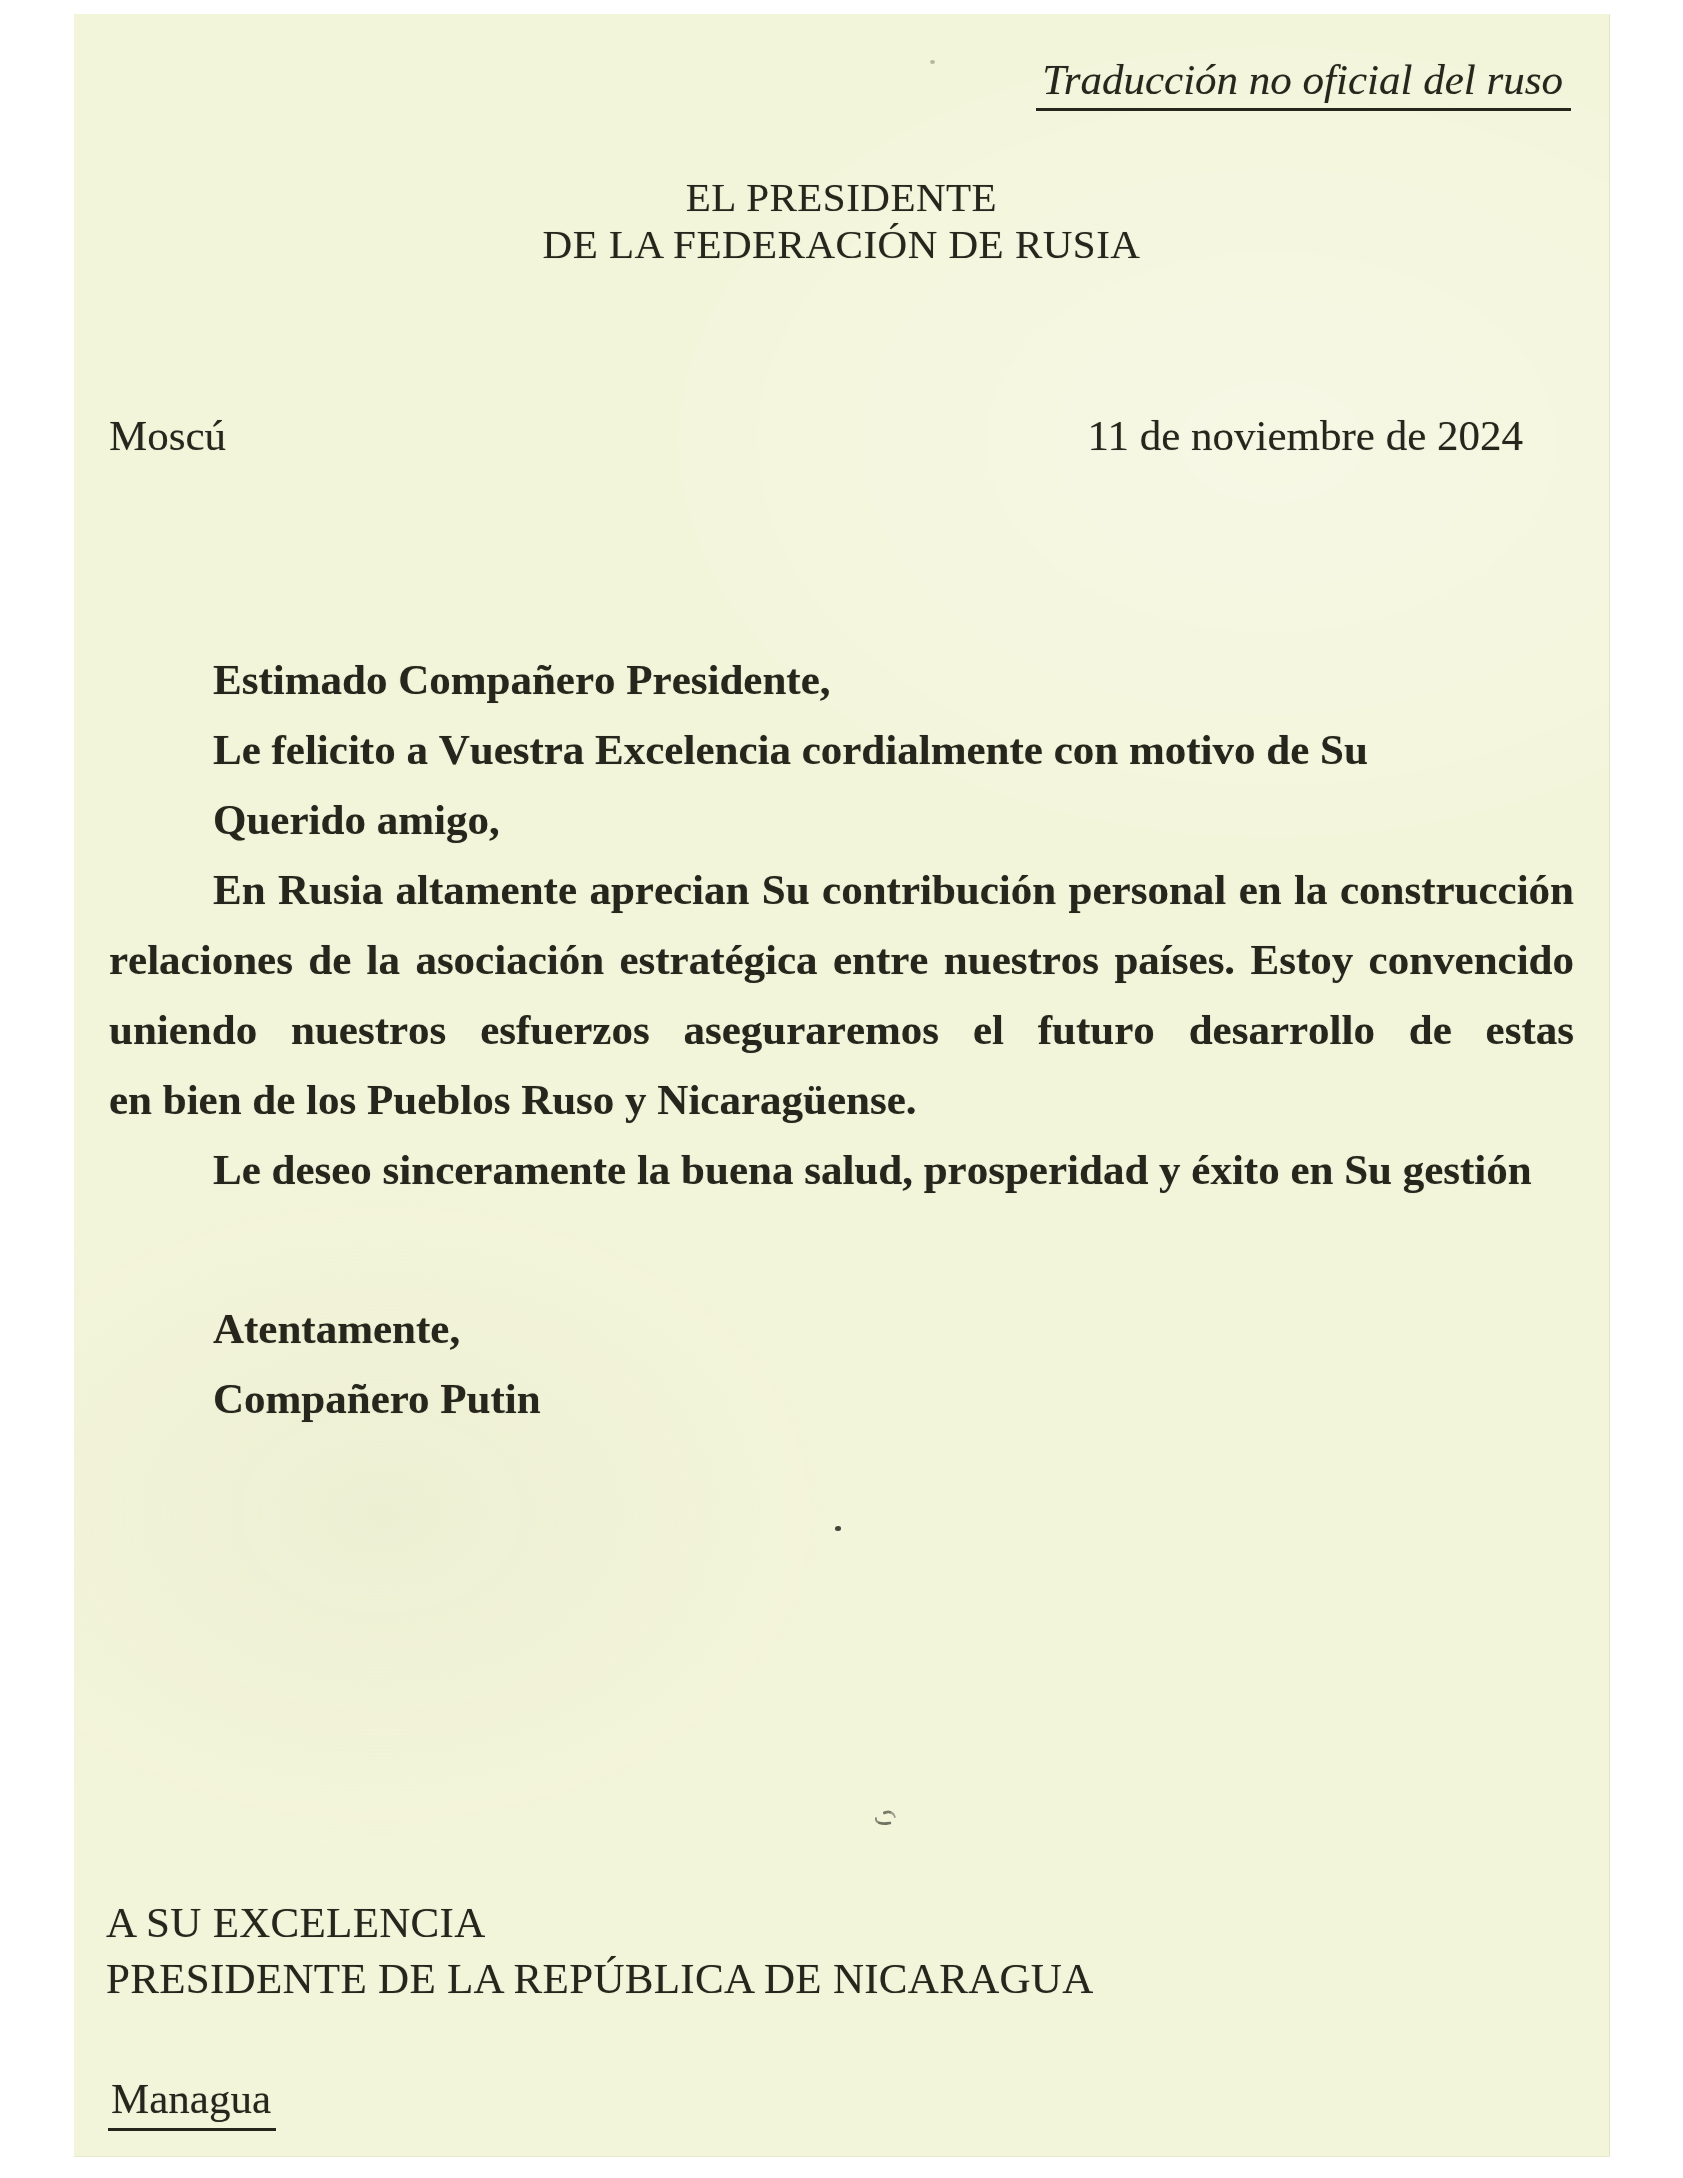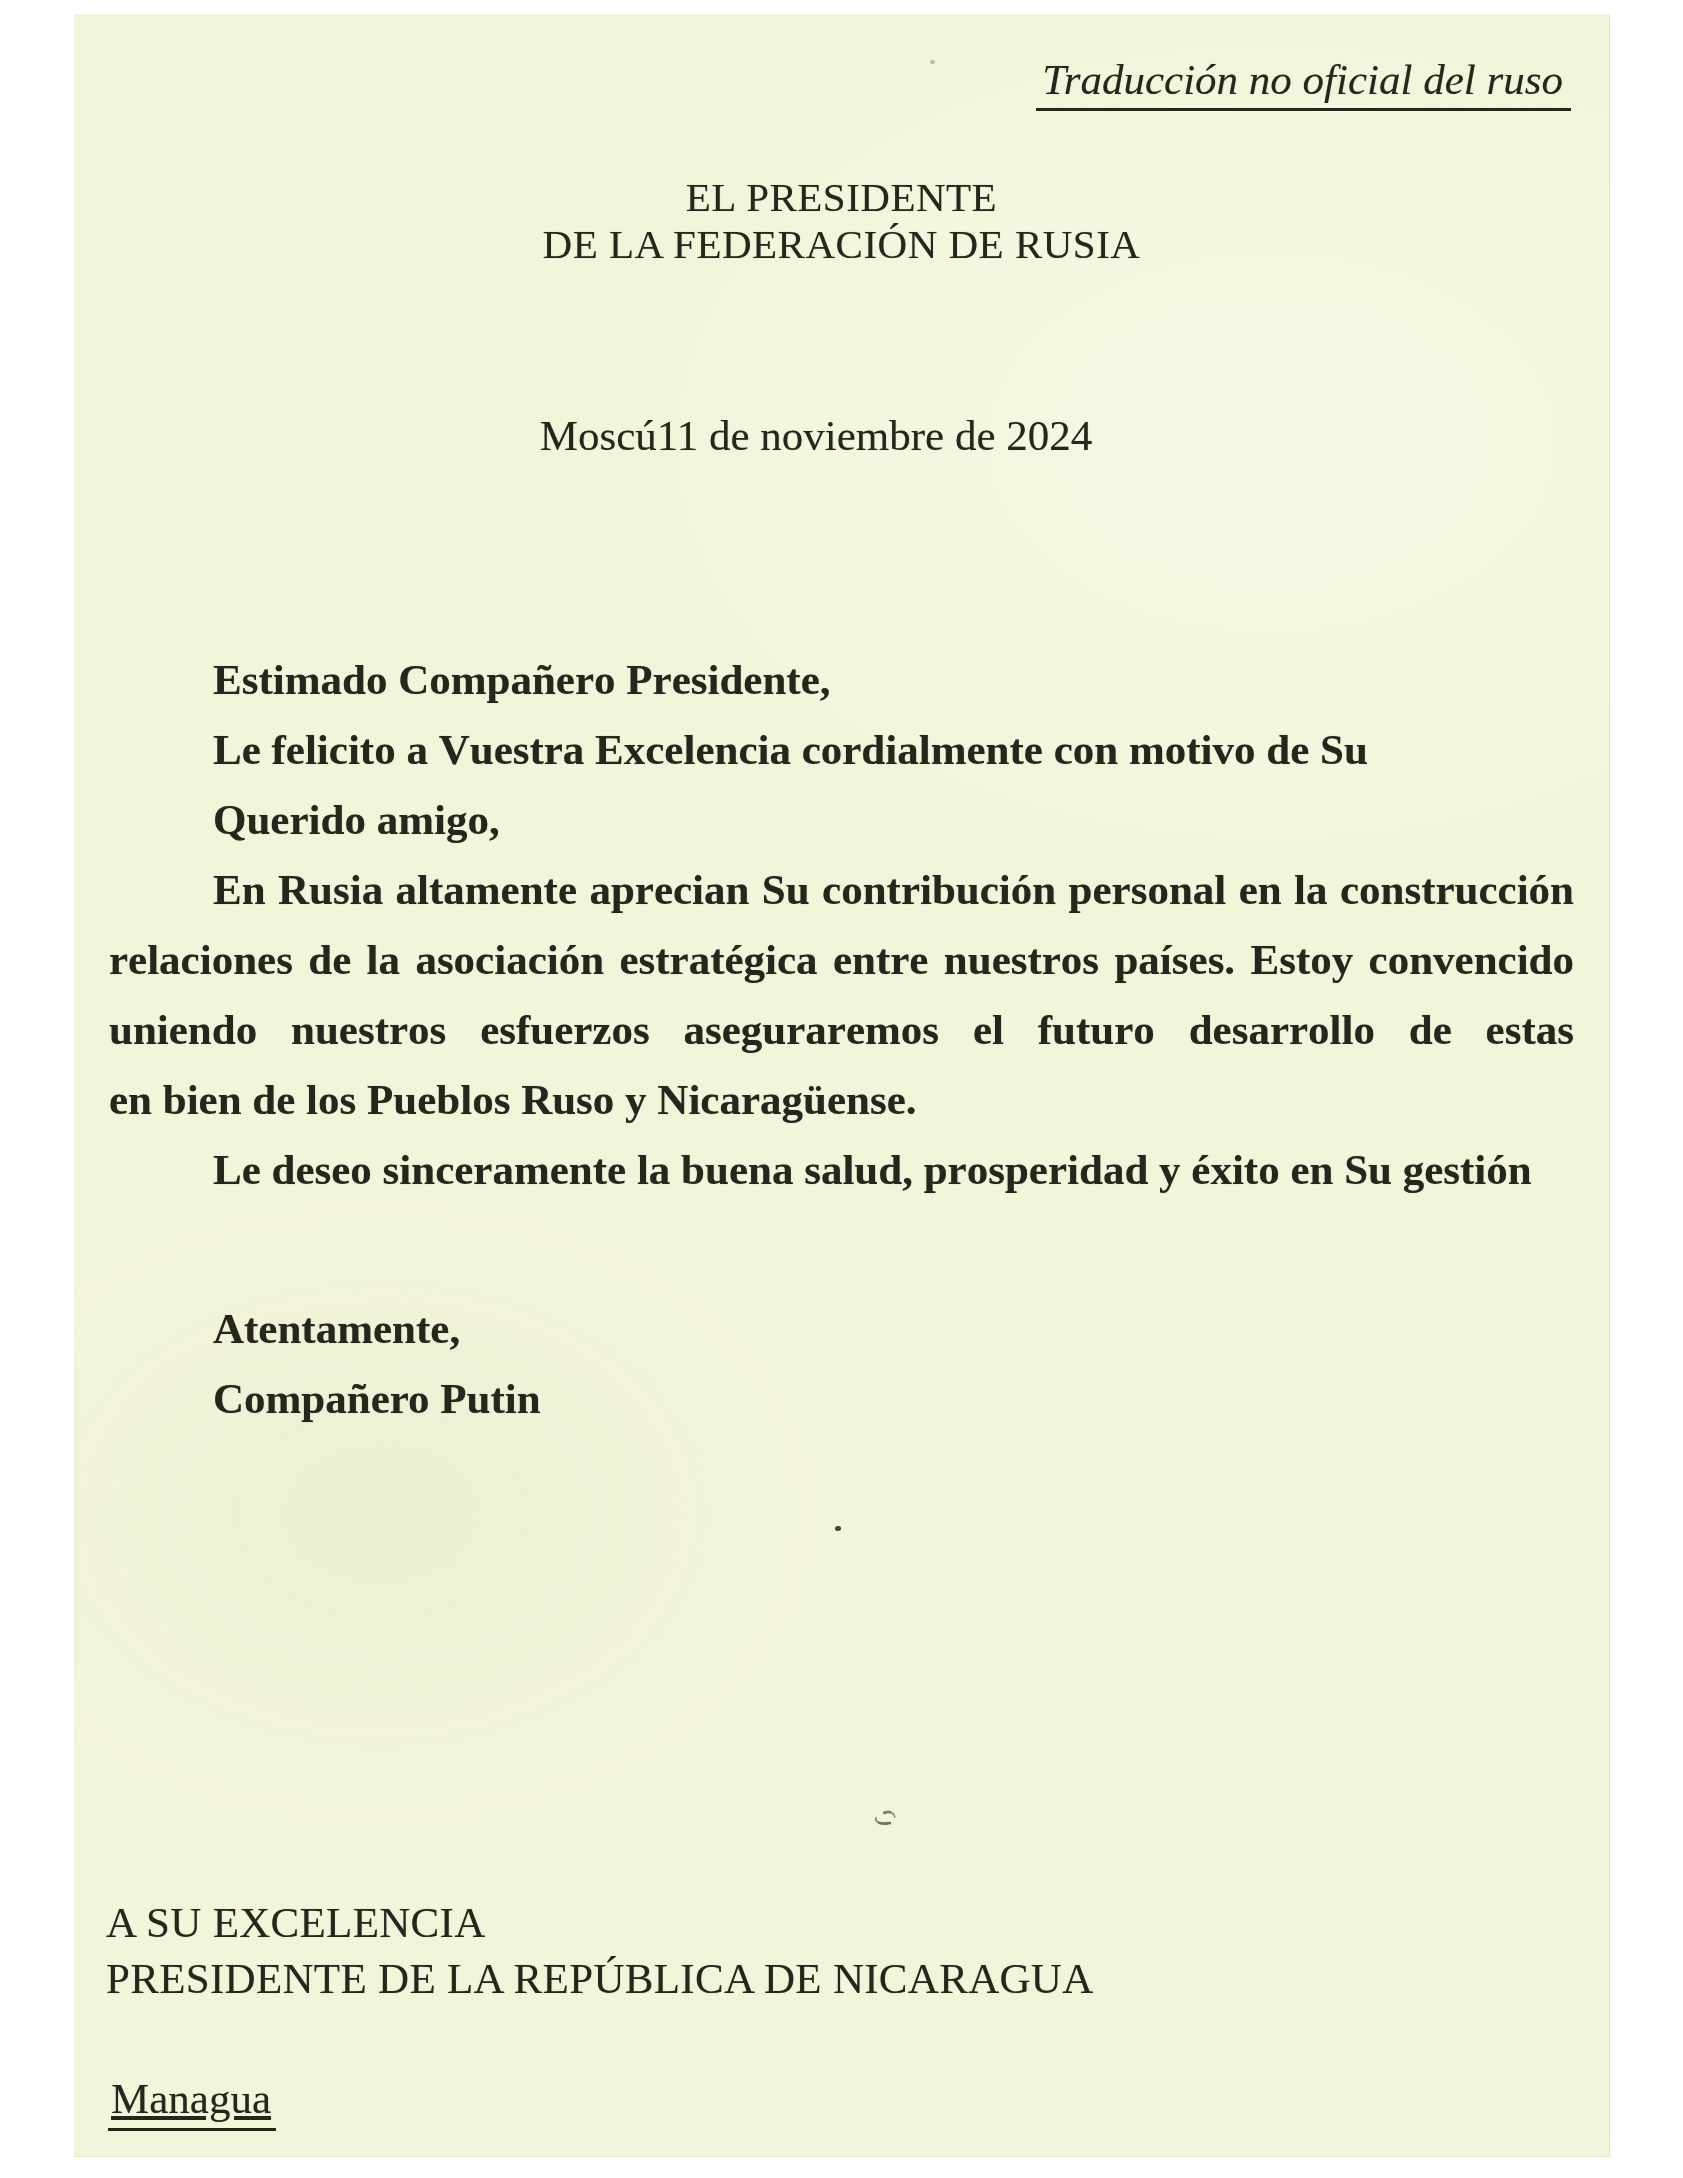--- a/index.html
+++ b/index.html
@@ -55,21 +55,21 @@
     font-size: 41px;
     line-height: 47px;
     letter-spacing: 0.5px;
   }
   .dateline {
     position: absolute;
     top: 397px;
     left: 35px;
     width: 1414px;
     display: flex;
-    justify-content: center;
+    justify-content: space-between;
     font-size: 43px;
     line-height: 50px;
   }
   .letter-body {
     position: absolute;
     top: 631px;
     left: 35px;
     width: 1465px;
     font-size: 43px;
     line-height: 70px;
@@ -104,21 +104,20 @@
   .city {
     position: absolute;
     top: 2060px;
     left: 34px;
     font-size: 43px;
     line-height: 50px;
   }
   .city .underlined-city {
     border-bottom: 3px solid #26261d;
     padding: 0 5px 6px 3px;
-    text-decoration: underline;
   }
   .speck-dot {
     position: absolute;
     left: 761px;
     top: 1512px;
     width: 6px;
     height: 5px;
     background: #44443a;
     border-radius: 50% 40% 50% 45%;
   }

